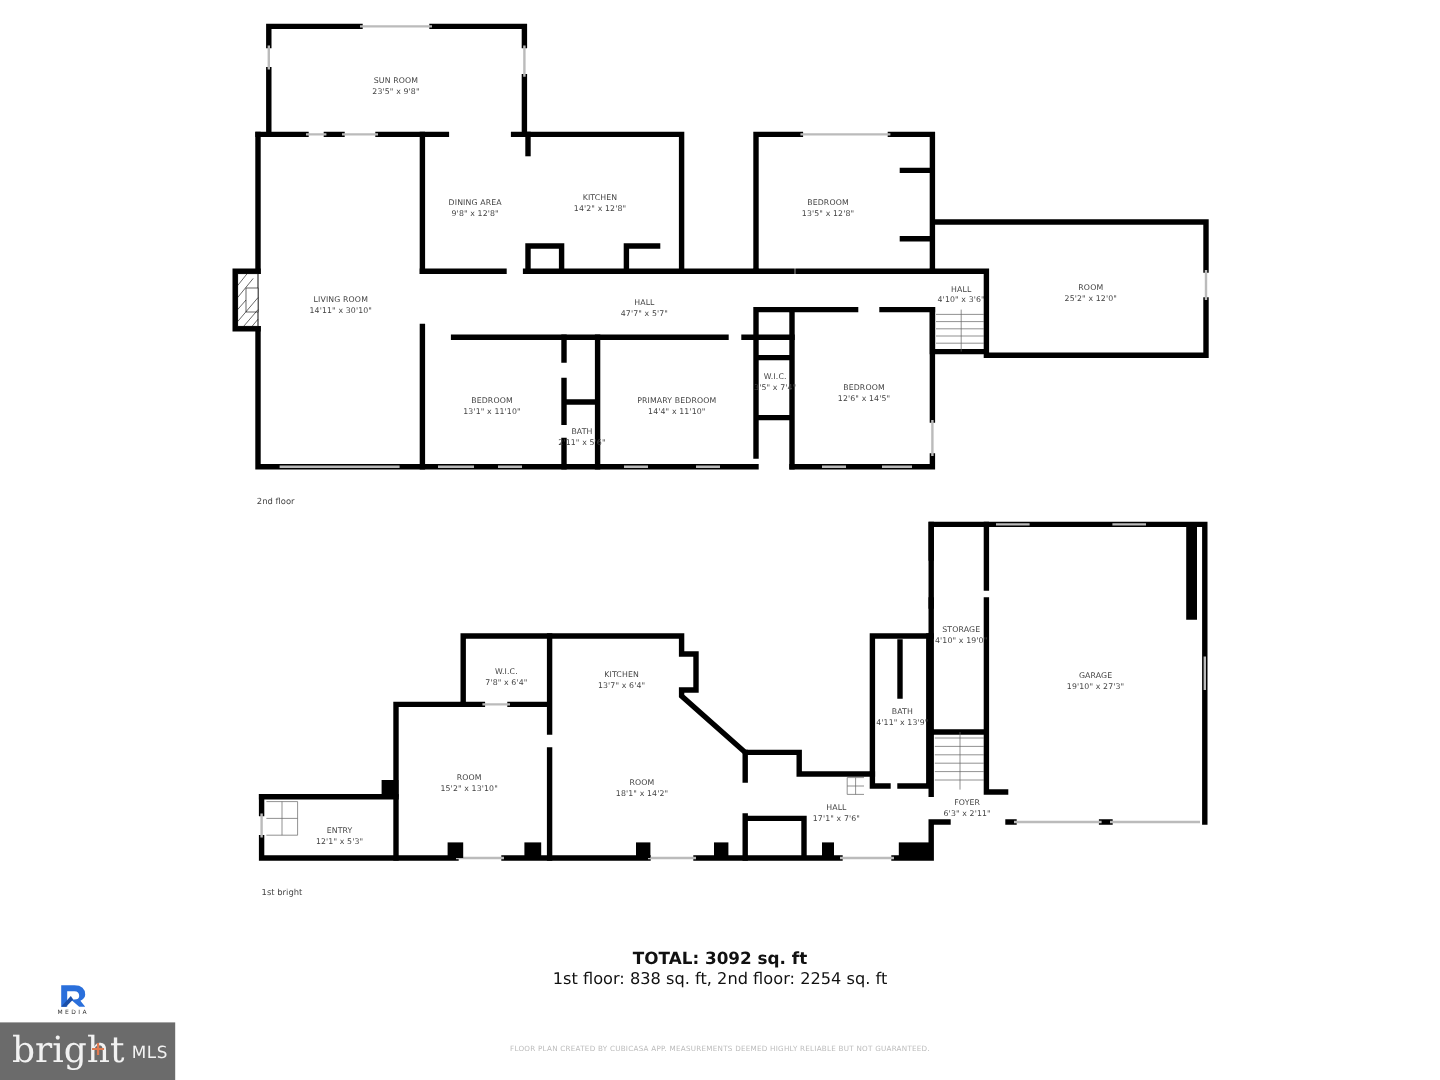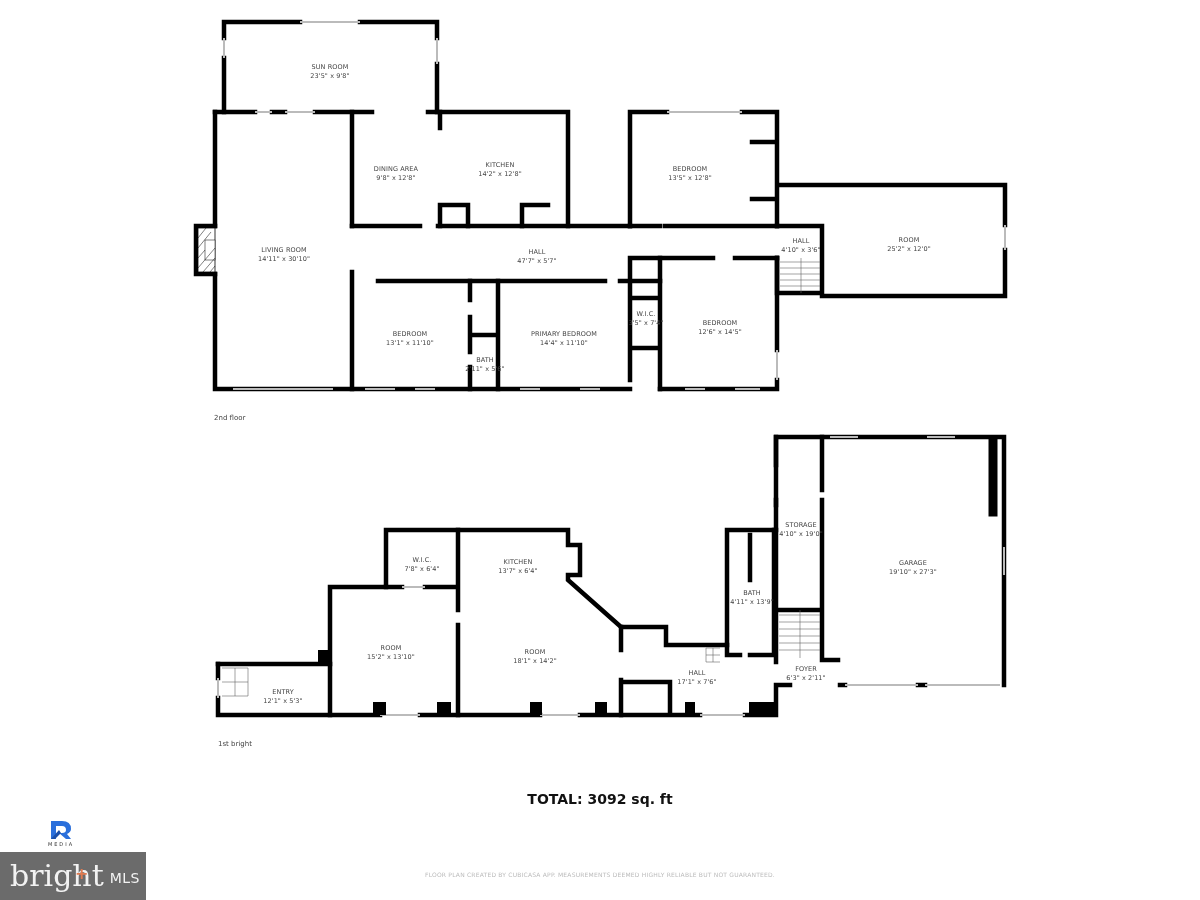--- a/index.html
+++ b/index.html
@@ -156,20 +156,21 @@
       <text class="room-label" x="806" y="671">FOYER</text>
       <text class="room-label" x="806" y="680">6'3" x 2'11"</text>
     </g>
 </svg>
 
 <div class="floor-label" style="left:214px; top:414px;">2nd floor</div>
 <div class="floor-label" style="left:218px; top:740px;">1st bright</div>
 
 <div class="summary">
   <div class="total">TOTAL: 3092 sq. ft</div>
+  <div class="line">1st floor: 838 sq. ft, 2nd floor: 2254 sq. ft</div>
 </div>
 <div class="disclaimer">FLOOR PLAN CREATED BY CUBICASA APP. MEASUREMENTS DEEMED HIGHLY RELIABLE BUT NOT GUARANTEED.</div>
 
 <svg class="logo-r" viewBox="0 0 30 36">
   <path d="M6 4 L6 22 L11 22 L11 9 L17 9 Q21 9 21 13 Q21 16 17 16 L14 16 L21 22 L26 22 L22 17 Q26 15 26 12 Q26 4 17 4 Z" fill="#2a6fdb"></path>
   <path d="M6 22 L14 13 L16 16 L10 22 Z" fill="#1b4fa8"></path>
 </svg>
 <div class="media-text">MEDIA</div>
 
 <div class="bright">

